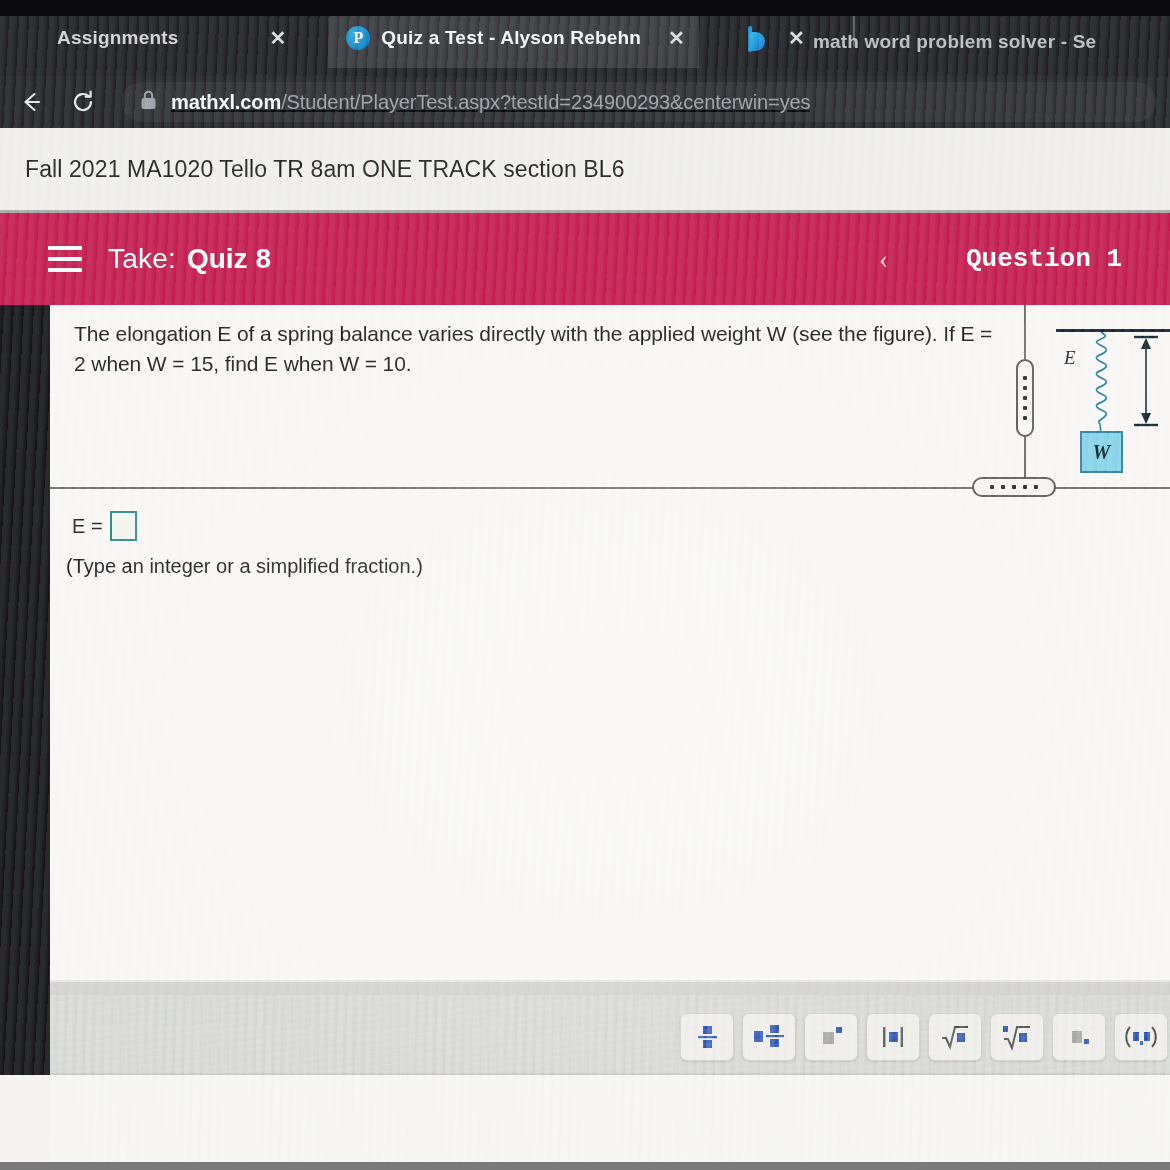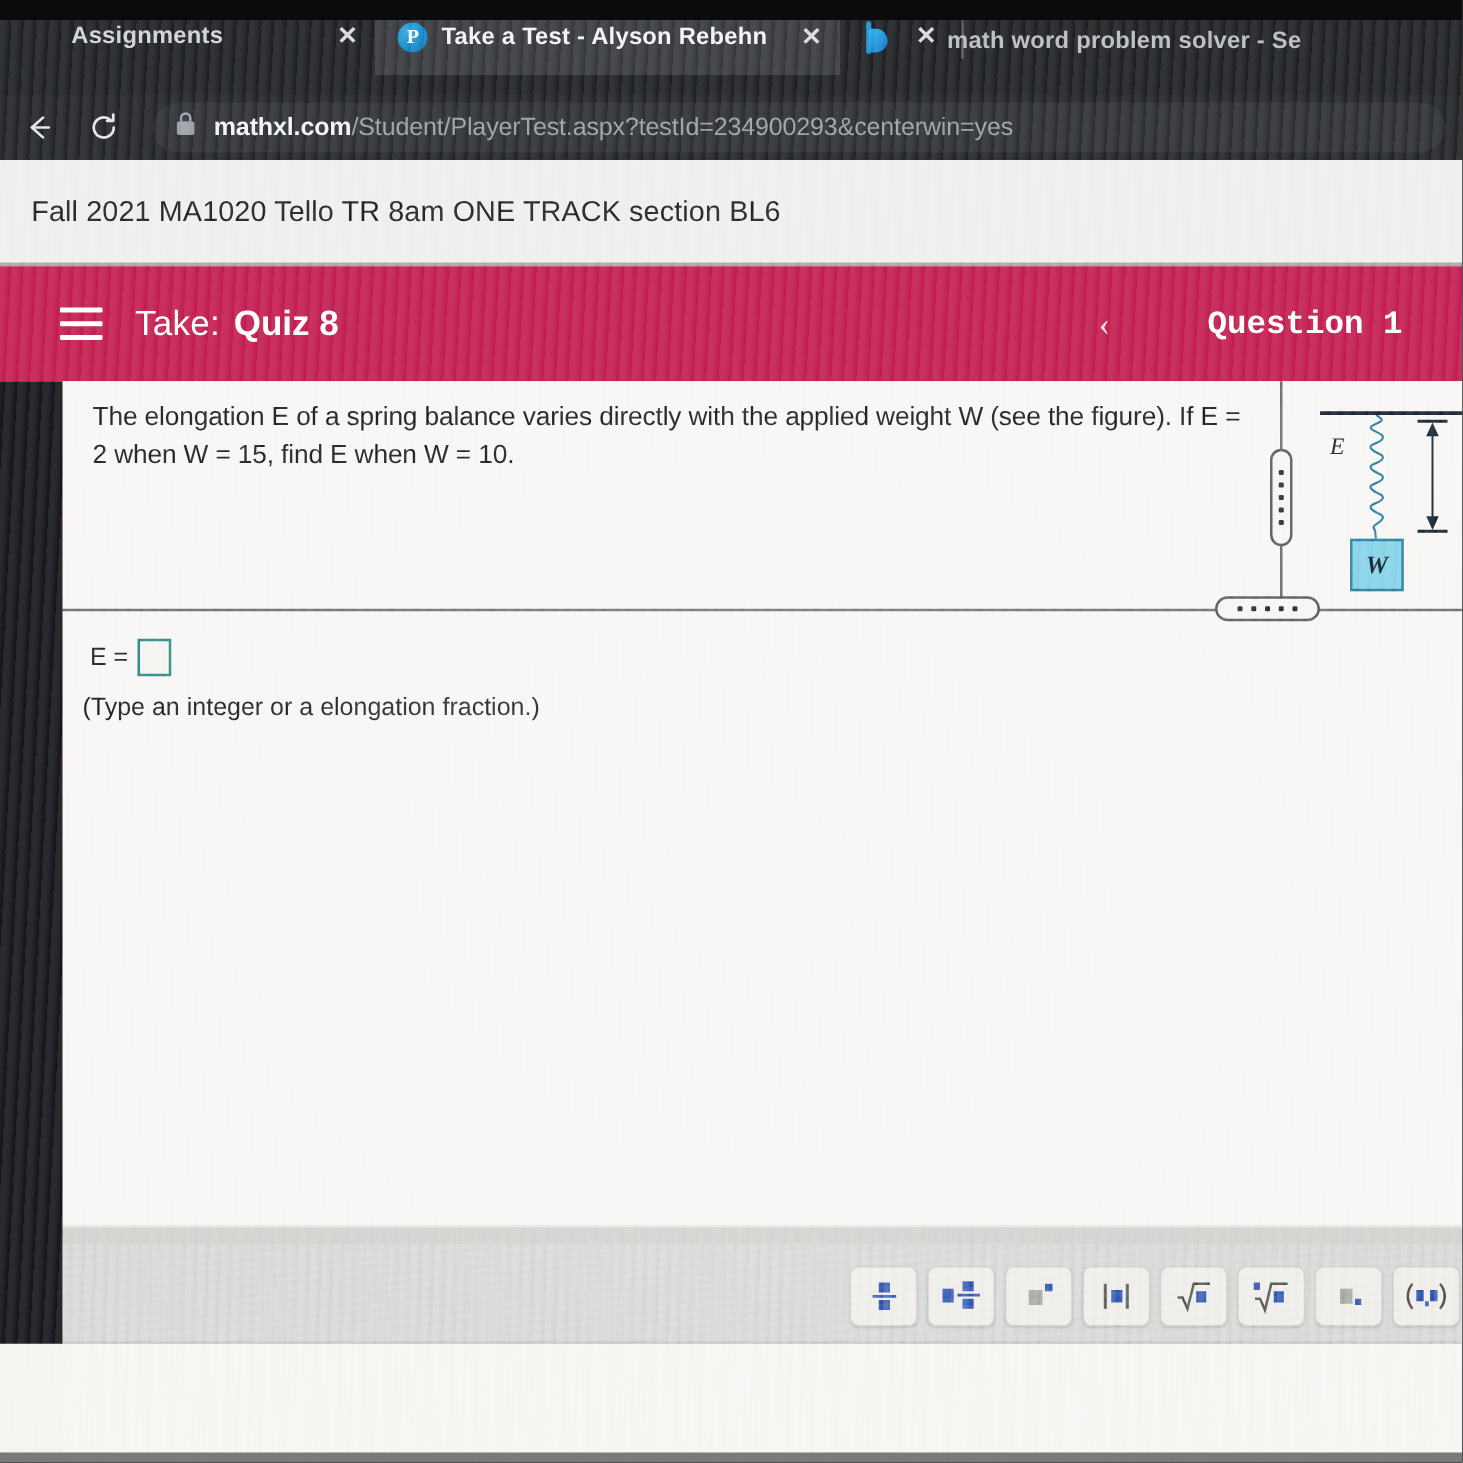--- a/index.html
+++ b/index.html
@@ -29,21 +29,22 @@
     height: 128px;
     background: #202124;
   }
 
   .tabstrip {
     position: absolute;
     left: 0; top: 0;
     width: 1170px; height: 76px;
     background: #1c1d20;
     display: flex;
-    align-items: flex-start;
+    align-items: center;
+    gap: 28px;
   }
 
   .tab {
     display: flex;
     align-items: center;
     height: 58px;
     padding: 0 14px 0 18px;
     gap: 13px;
     position: relative;
     color: #cfd2d6;
@@ -110,20 +111,21 @@
   
   .addrbar-row {
     position: absolute;
     left: 0; top: 76px;
     width: 1170px; height: 52px;
     display: flex;
     align-items: center;
     padding: 0 14px;
     gap: 18px;
     background: #202124;
+    text-decoration: underline;
   }
   .nav-icon {
     width: 34px; height: 34px;
     display: flex; align-items: center; justify-content: center;
     color: #e3e4e6;
     font-size: 27px;
     line-height: 1;
   }
   .nav-icon.dim { color: #9aa0a6; }
   .nav-icon svg { display: block; }
@@ -457,21 +459,21 @@
       <div class="tab" style="padding-left:22px;">
         <span class="fav"><span class="fav-doc"></span></span>
         <span class="tab-title">Assignments</span>
         <span class="tab-close" style="margin-left:78px;">✕</span>
       </div>
 
       <div class="tab active">
         <span class="fav">
             <span class="fav-p">P</span>
           </span>
-        <span class="tab-title">Take a Test - Alyson Rebehn</span>
+        <span class="tab-title">Quiz a Test - Alyson Rebehn</span>
         <span class="tab-close">✕</span>
       </div>
 
       <div class="tab">
         <span class="fav"><span class="fav-b"></span></span>
         <span class="tab-title dim">math word problem solver - Se</span>
         <span class="tab-close" style="margin-left:8px;">✕</span>
       </div>
 
       <span class="tab-sep"></span>
@@ -579,21 +581,21 @@
           <i></i>
           <i></i>
           <i></i>
           <i></i>
       </div>
 
       <div class="answer-row">
         <span class="answer-label">E =</span>
         <div class="answer-box" title=""></div>
       </div>
-      <span class="answer-hint">(Type an integer or a elongation fraction.)</span>
+      <span class="answer-hint">(Type an integer or a simplified fraction.)</span>
 
       <div class="footer-bar"></div>
 
       <div class="math-toolbar">
 
         <div class="mbtn">
           <svg width="26" height="30" viewBox="0 0 26 30">
             <rect x="9" y="4" width="9" height="8" fill="#1b3fa8"></rect>
             <rect x="4" y="14" width="19" height="2.2" fill="#1b3fa8"></rect>
             <rect x="9" y="18" width="9" height="8" fill="#1b3fa8"></rect>

